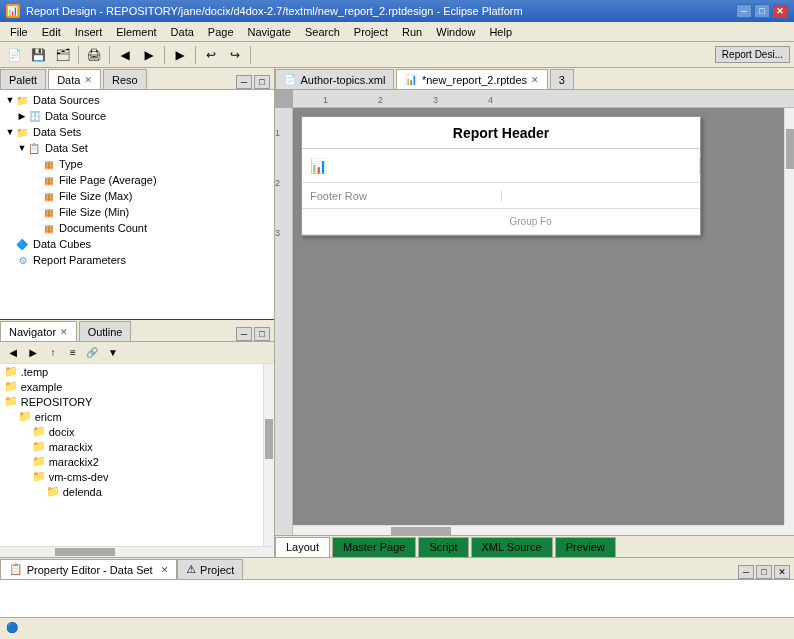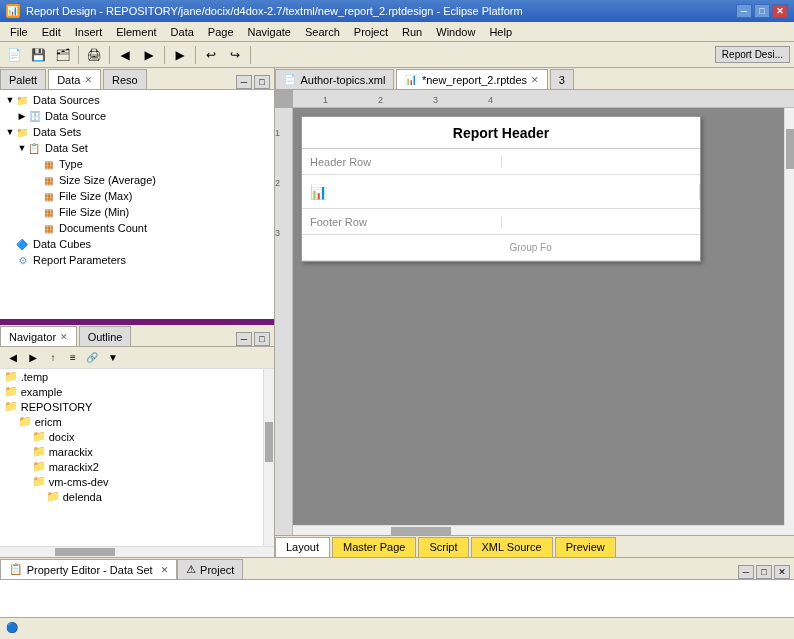--- a/index.html
+++ b/index.html
@@ -114,21 +114,21 @@
       font-size: 11px;
     }
     .tree-toggle { width: 12px; text-align: center; font-size: 9px; cursor: pointer; }
     .tree-icon { width: 14px; height: 14px; margin-right: 3px; display: inline-flex; align-items: center; justify-content: center; font-size: 10px; }
     .indent1 { padding-left: 14px; }
     .indent2 { padding-left: 28px; }
 
     
     .nav-panel {
       height: 238px;
-      border-top: 6px solid #701a75;
+      border-top: 1px solid #701a75;
       display: flex;
       flex-direction: column;
     }
     .nav-tabs {
       display: flex;
       background: #ece9d8;
       border-bottom: 1px solid #aca899;
       height: 22px;
       align-items: flex-end;
     }
@@ -290,21 +290,21 @@
       padding: 2px 10px;
       font-size: 11px;
       border: 1px solid #aca899;
       border-bottom: none;
       background: white;
       cursor: pointer;
       height: 20px;
       display: flex; align-items: center;
       margin-right: 2px;
     }
-    .editor-bottom-tab.inactive { background: #fde047; }
+    .editor-bottom-tab.inactive { background: #15803d; }
 
     
     .bottom-panel {
       height: 60px;
       border-top: 1px solid #aca899;
       display: flex;
       flex-direction: column;
     }
     .bottom-panel-tabs {
       display: flex;
@@ -444,21 +444,21 @@
         <span>Data Set</span>
       </div>
       <div class="tree-item indent2">
         <span class="tree-toggle" style="width:12px;"> </span>
         <span class="tree-icon" style="color:#cc6600;">▦</span>
         <span>Type</span>
       </div>
       <div class="tree-item indent2">
         <span class="tree-toggle" style="width:12px;"> </span>
         <span class="tree-icon" style="color:#cc6600;">▦</span>
-        <span>Size Size (Average)</span>
+        <span>File Page (Average)</span>
       </div>
       <div class="tree-item indent2">
         <span class="tree-toggle" style="width:12px;"> </span>
         <span class="tree-icon" style="color:#cc6600;">▦</span>
         <span>File Size (Max)</span>
       </div>
       <div class="tree-item indent2">
         <span class="tree-toggle" style="width:12px;"> </span>
         <span class="tree-icon" style="color:#cc6600;">▦</span>
         <span>File Size (Min)</span>
@@ -585,26 +585,20 @@
         <span style="font-size:9px; color:#666;">3</span>
       </div>
 
       <div class="report-area">
         <div class="report-page" style="width:400px;">
 
           <div class="report-header">
             <span>Report Header</span>
           </div>
 
-          <div class="report-row">
-            <div class="report-row-left">
-              <span>Header Row</span>
-            </div>
-            <div class="report-row-right"></div>
-          </div>
 
           <div class="report-row" style="height:34px;">
             <div class="report-row-left" style="display:flex; align-items:center;">
               <span class="chart-icon">📊</span>
             </div>
           </div>
 
 
           <div class="report-row">
             <div class="report-row-left">Footer Row</div>

